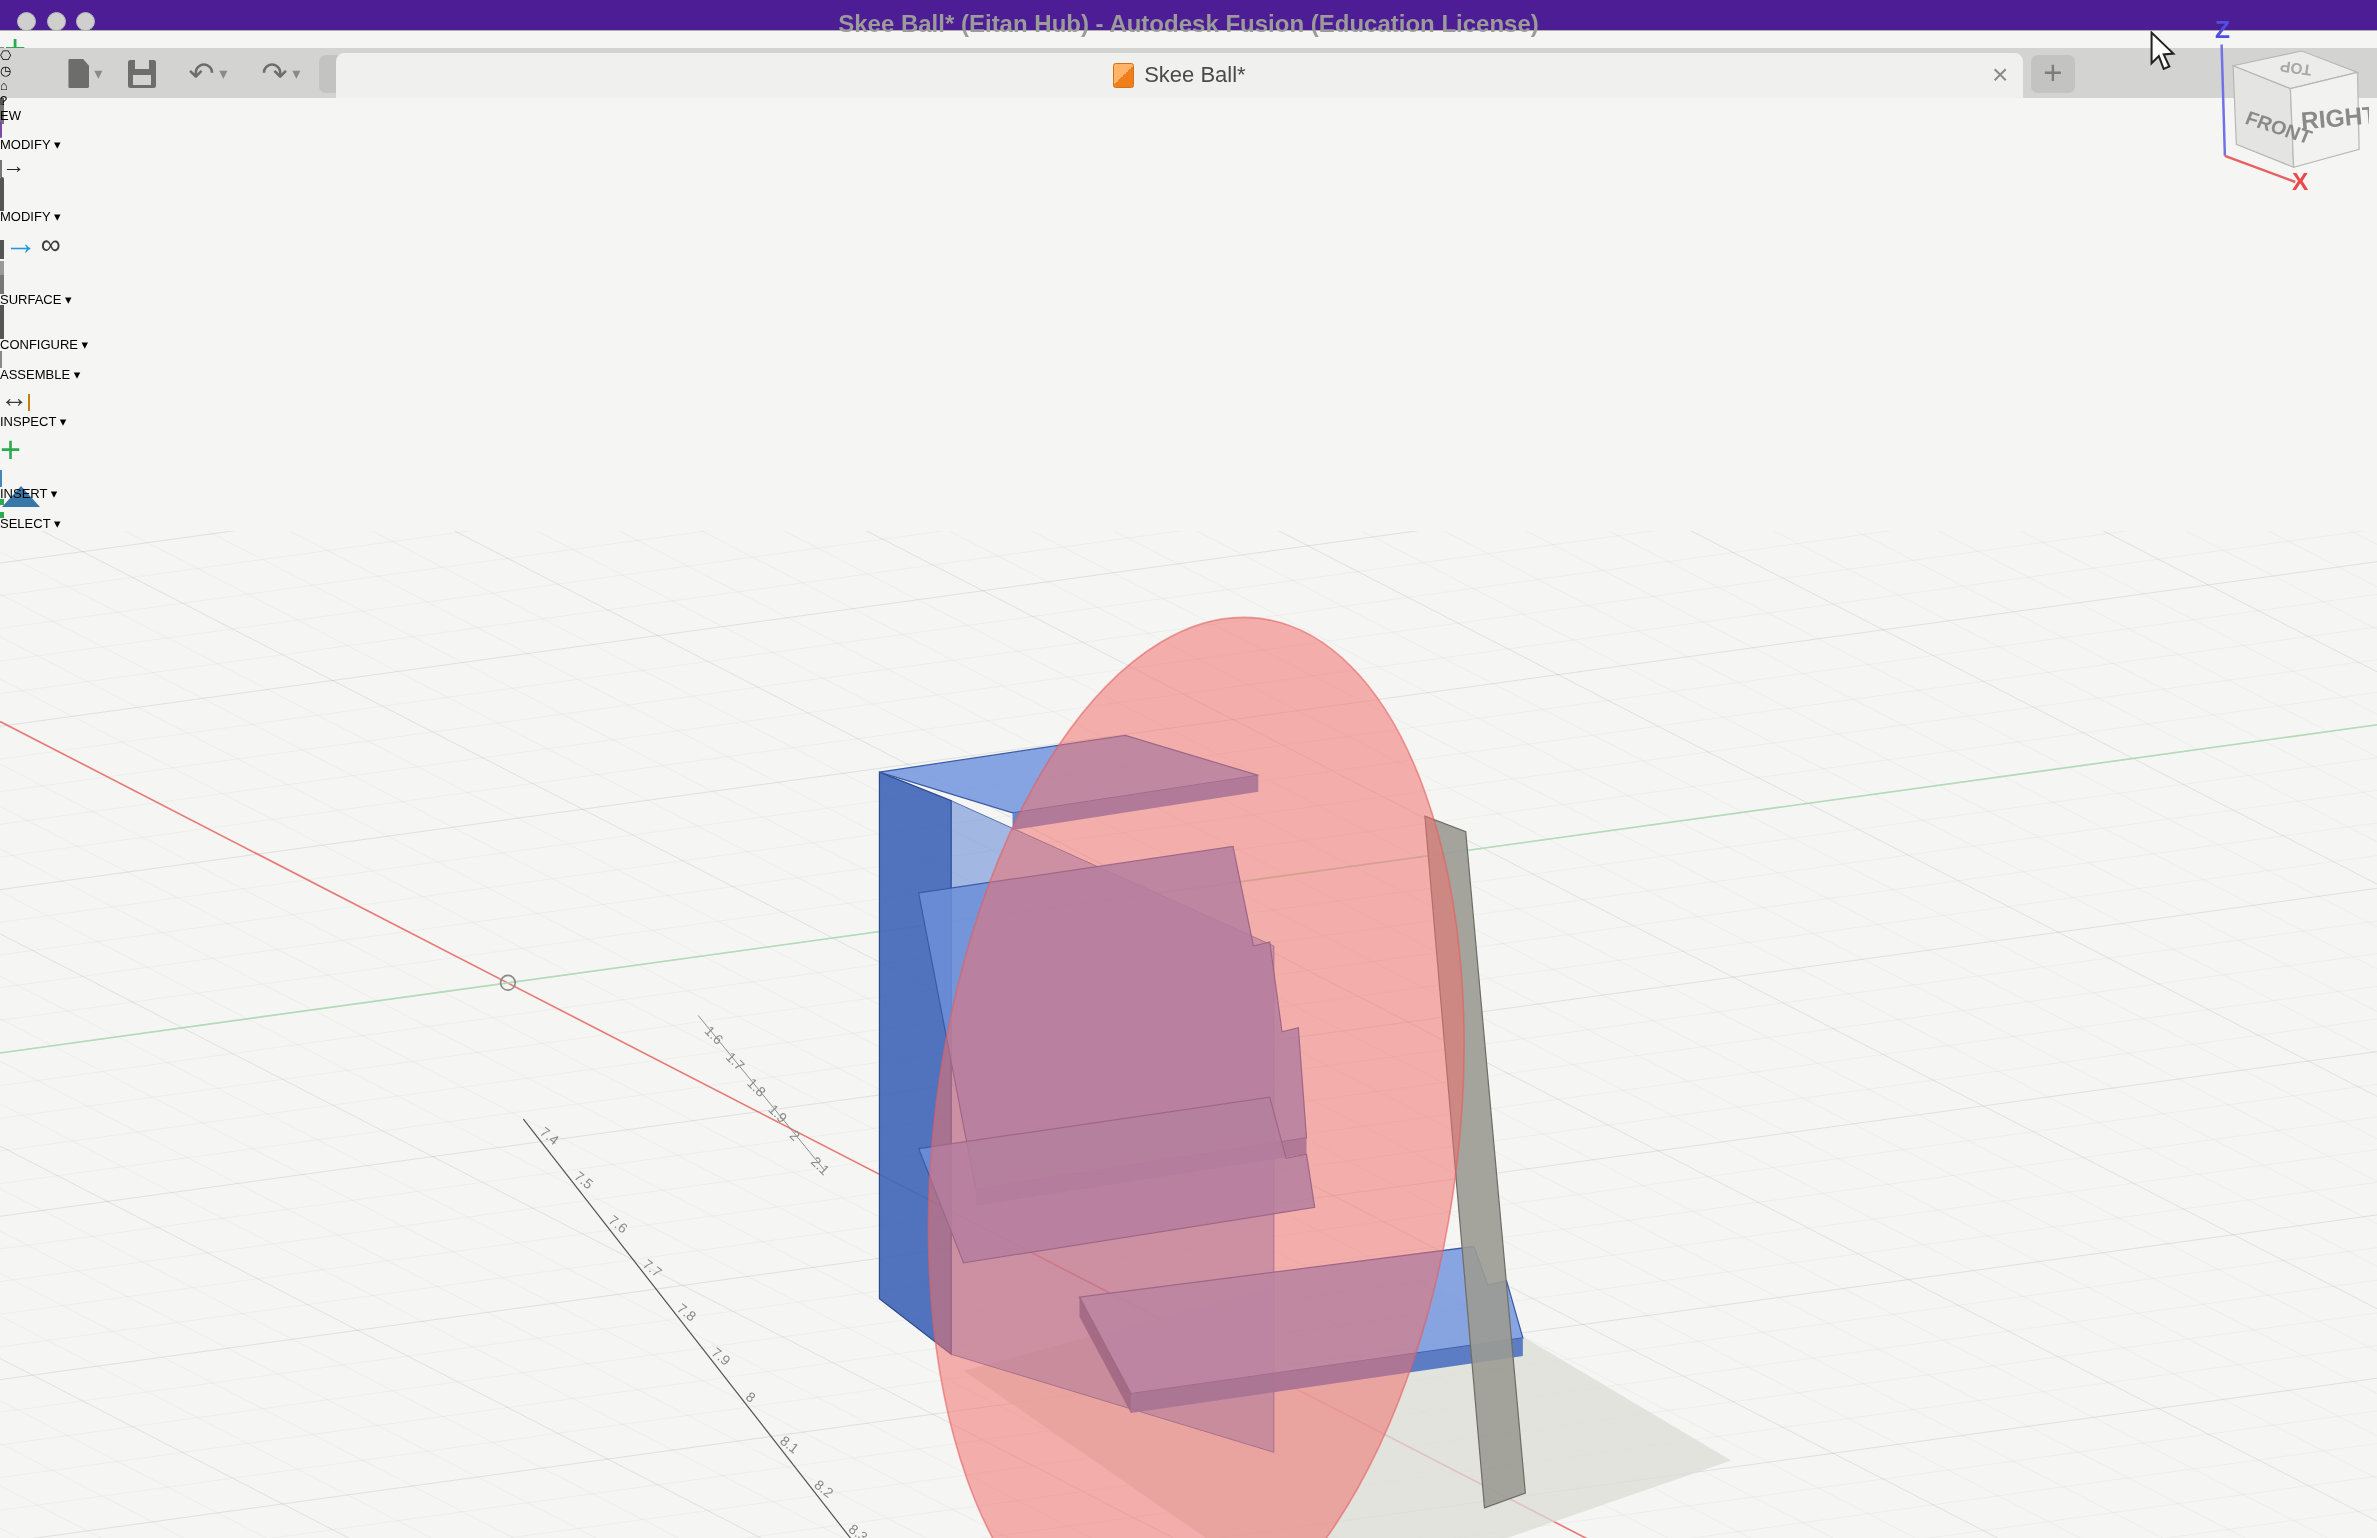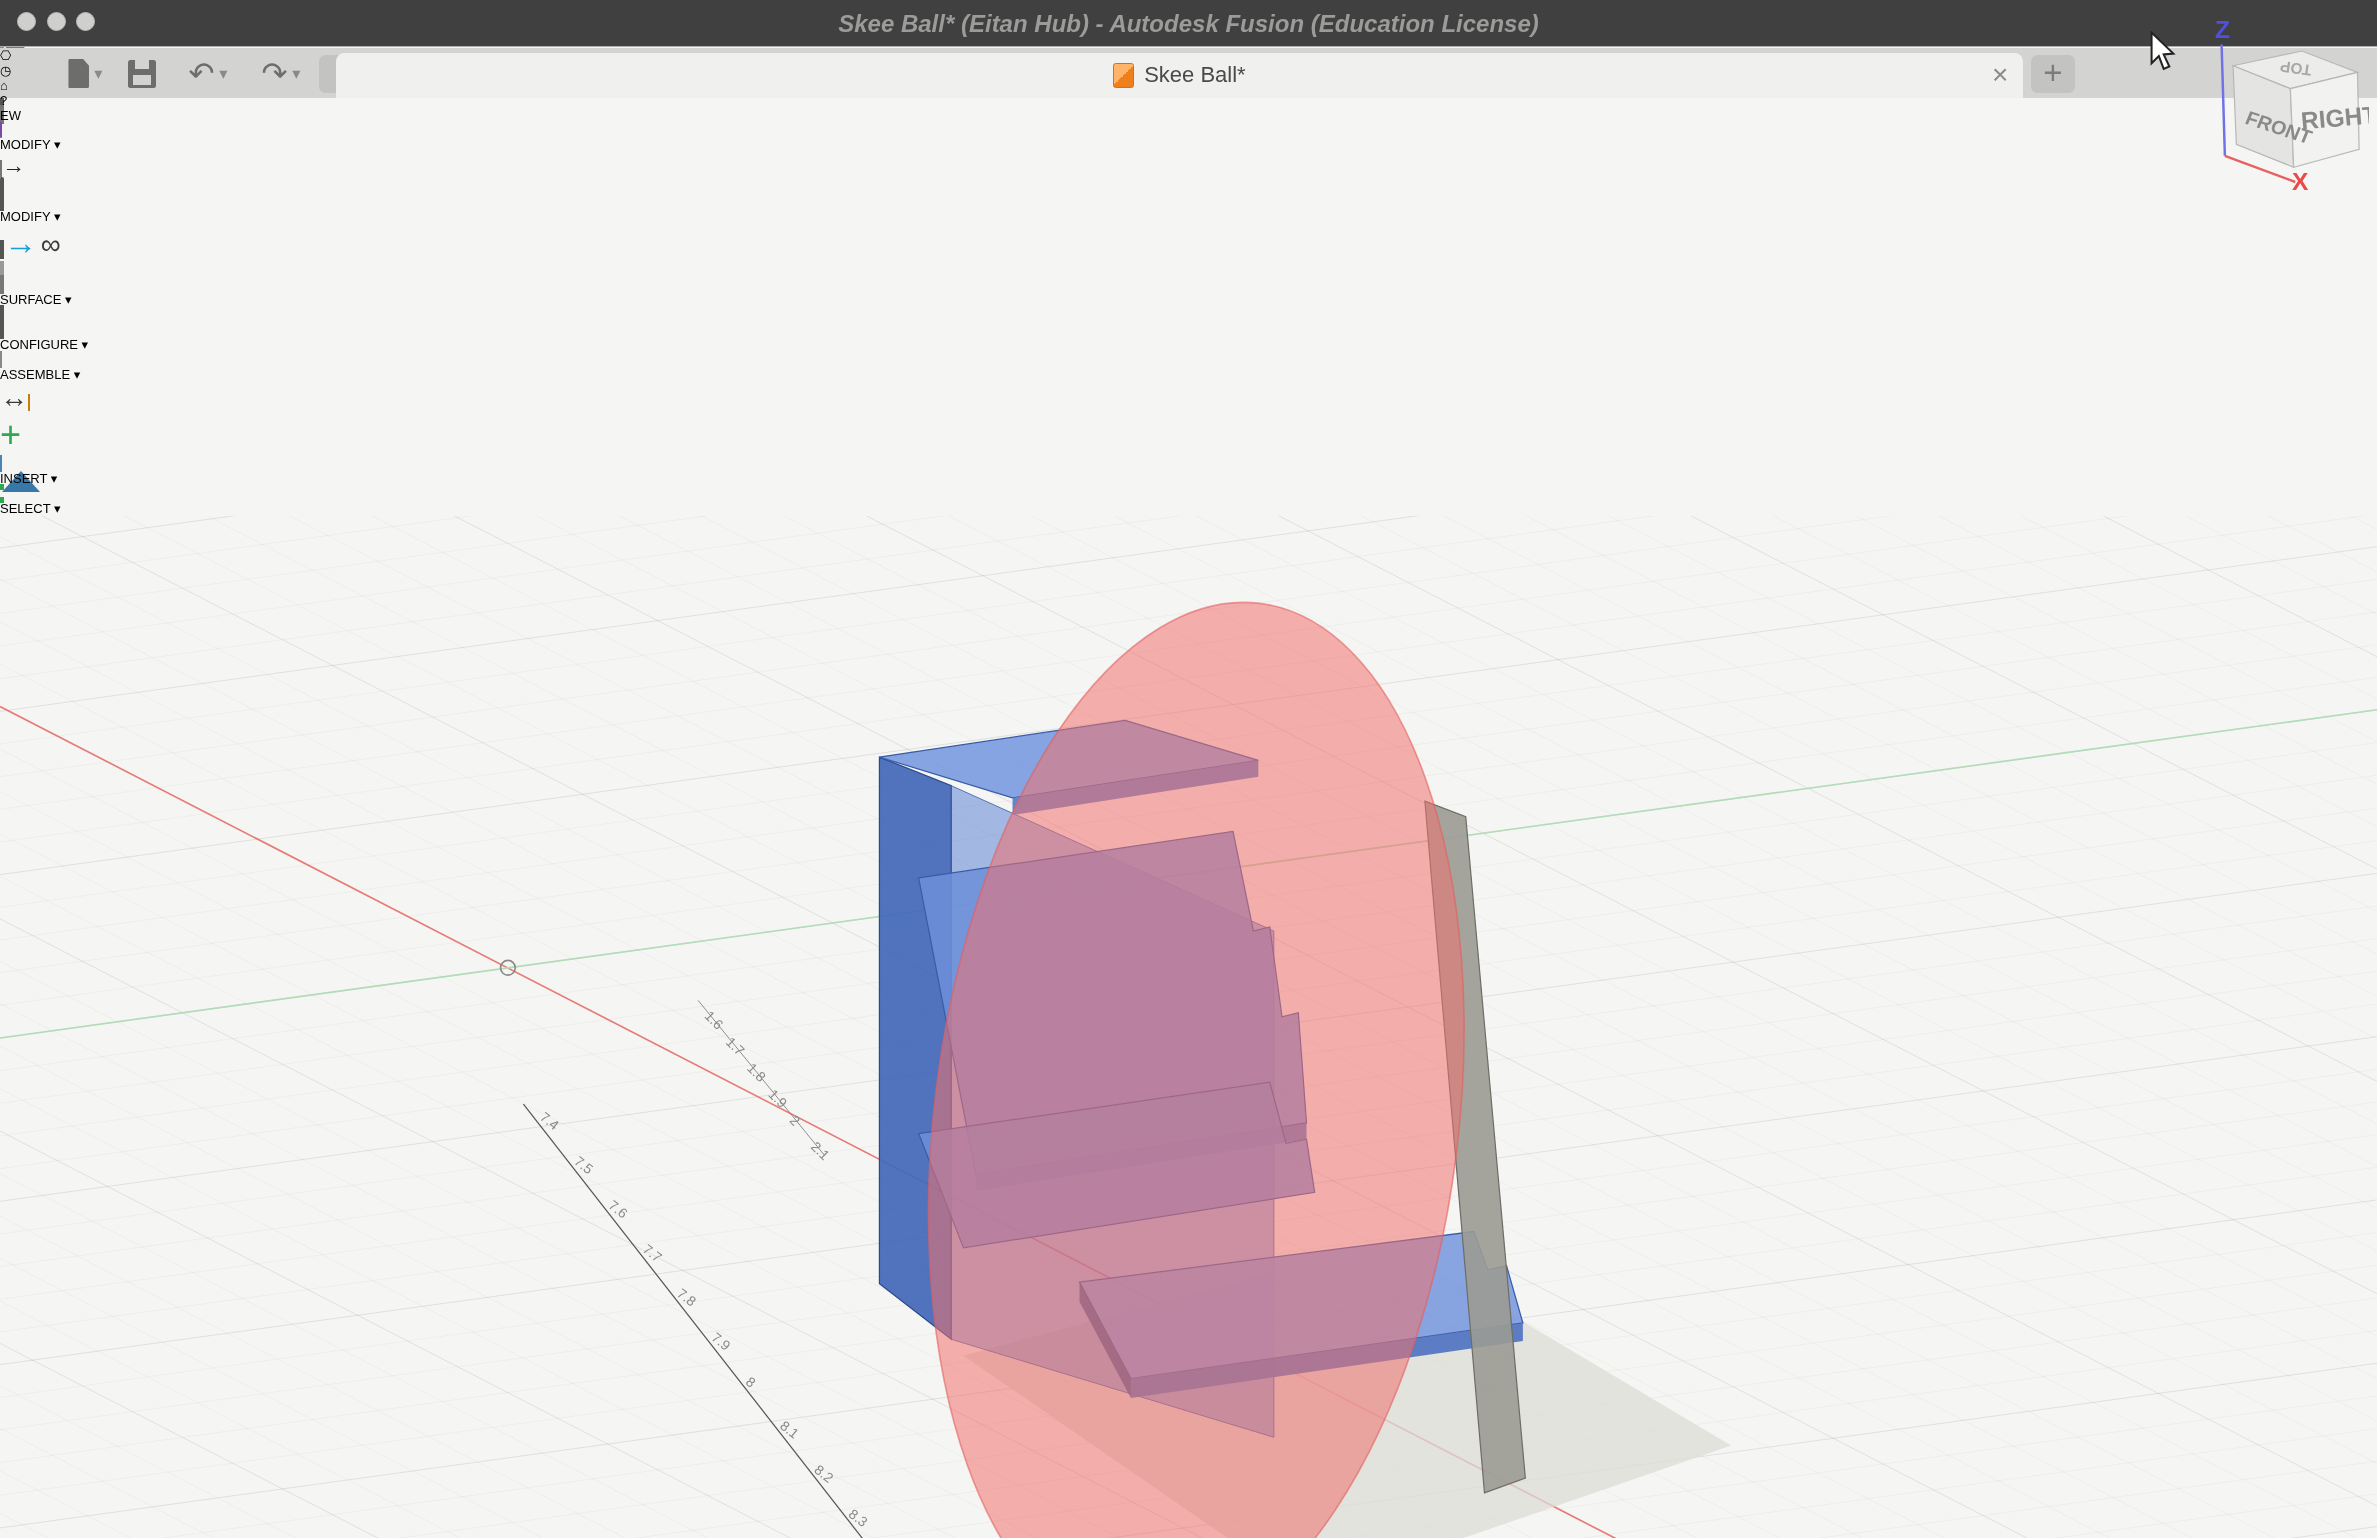--- a/index.html
+++ b/index.html
@@ -1,22 +1,22 @@
 <!DOCTYPE html>
 <html style="--accent: #0696d7;font-size:13px"><head>
 <meta charset="utf-8">
 <style>
   * { margin:0; padding:0; box-sizing:border-box; }
   html,body { width:2377px; height:1539px; overflow:hidden; background:#f5f5f3;
     font-family:"Liberation Sans", sans-serif; -webkit-font-smoothing:antialiased; }
   #app { position:relative; width:2377px; height:1539px; }
 
   
-  .titlebar { position:absolute; left:0; top:0; width:100%; height:47px; background:#404040;
-    border-bottom:1.6px solid #aeaeac;font-style:italic; }
+  .titlebar { position:absolute; left:0; top:0; width:100%; height:31px; background:#4c1d95;
+    border-bottom:1.6px solid #aeaeac; }
   .traffic { position:absolute; top:12.3px; width:19px; height:19px; border-radius:50%;
     background:#cfcfcd; border:0.8px solid #b8b8b6; }
   .win-title { position:absolute; top:9.8px; left:0; width:100%; text-align:center;
     font-size:24px; font-weight:bold; color:#9b9b99; }
 
   
   .tabbar { position:absolute; left:0; top:48px; width:100%; height:50px; background:#d3d3d1; }
   .appbtn { position:absolute; top:6.5px; height:38px; display:flex; align-items:center; justify-content:center;
     color:#6f6f6d; }
   .caret { font-size:16.3px; color:#8a8a88; margin-left:4.9px; }
@@ -208,20 +208,21 @@
       <span class="box3d" style="left:33px;top:3.3px;width:14.7px;height:41px;background:#f0965a;transform:skewY(-12deg)"></span>
     </div>
     <div class="grp-label" style="left:1648px">ASSEMBLE ▾</div>
     <div class="gsep" style="left:1794px"></div>
 
     <div class="ticon" style="left:1832px">
       <span class="lbl-mini" style="left:4.9px;top:-6.5px;color:#3c3c3a;font-size:28px">↔</span>
       <span class="box3d" style="left:1.6px;top:26px;width:47px;height:18px;background:#f5a623;border:1.6px solid #c87d10"></span>
       <span class="box3d" style="left:4.9px;top:28px;width:41px;height:6.5px;background:repeating-linear-gradient(90deg,#c87d10 0 2.5px,transparent 2.5px 6.5px)"></span>
     </div>
+    <div class="grp-label" style="left:1809px">INSPECT ▾</div>
     <div class="gsep" style="left:1931px"></div>
 
     <div class="ticon" style="left:1946px">
       <span class="box3d" style="left:6.5px;top:0;width:28px;height:13px;background:#79b4e6;border-radius:3.3px"></span>
       <span class="box3d" style="left:13px;top:13px;width:14.7px;height:34px;background:repeating-linear-gradient(0deg,#9fd0f2 0 4.9px,#5d9fe0 4.9px 8.2px)"></span>
       <span class="lbl-mini" style="right:-3.3px;bottom:-6.5px;color:#2daa4f;font-size:36px">+</span>
     </div>
     <div class="ticon" style="left:2010px">
       <span class="box3d" style="left:1.6px;top:3.3px;width:44px;height:44px;background:#aee0f7;border:1.6px solid #4886b8"></span>
       <span class="box3d" style="left:28px;top:8.2px;width:11.4px;height:11.4px;background:#fdf6c8;border-radius:50%"></span>

